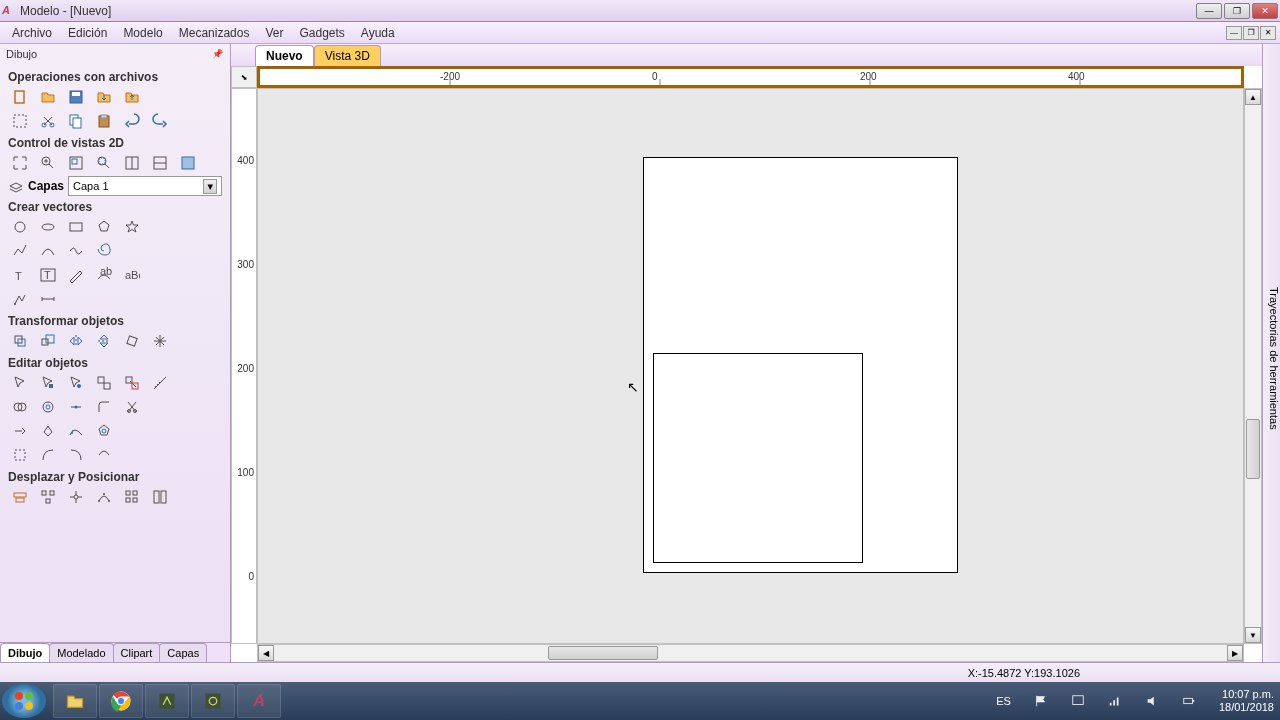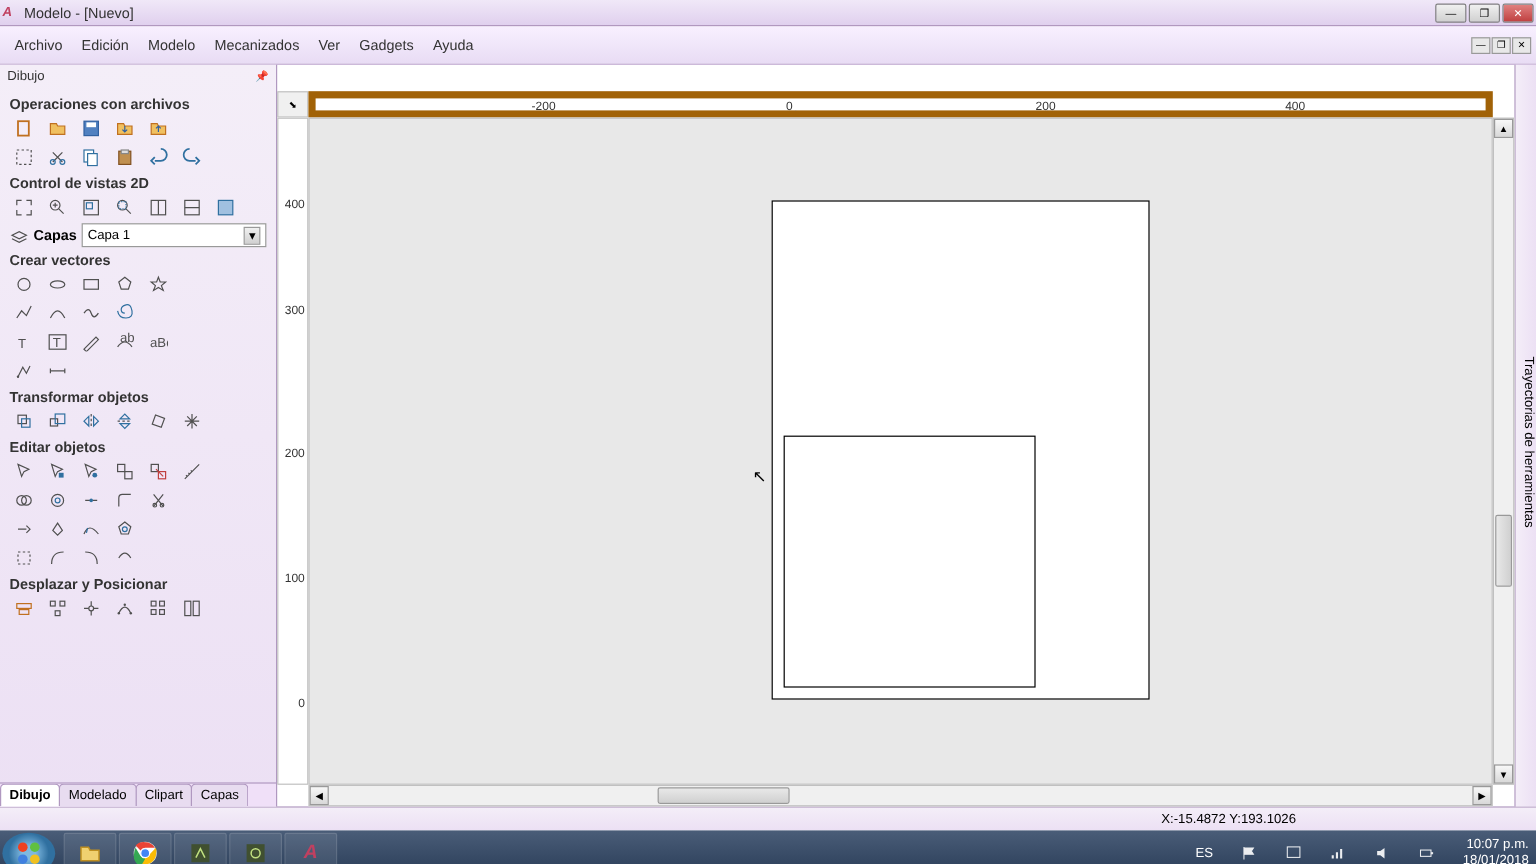--- a/index.html
+++ b/index.html
@@ -3,21 +3,21 @@
 <meta charset="utf-8">
 <style>
 *{box-sizing:border-box;margin:0;padding:0;font-family:"Segoe UI",Tahoma,sans-serif;font-size:11px;user-select:none}
 body{width:1280px;height:720px;overflow:hidden;background:#fff}
 .titlebar{height:22px;background:linear-gradient(to bottom,#f0e8f8,#e0d0ee);display:flex;align-items:center;padding:0 2px;border-bottom:1px solid #a080b0}
 .title-icon{width:14px;height:14px;margin-right:4px;color:#c04060;font-style:italic;font-weight:bold}
 .title-text{flex:1;font-size:12px;color:#333}
 .win-btns{display:flex;gap:2px}
 .win-btn{width:26px;height:16px;border:1px solid #808080;background:linear-gradient(#f0f0f0,#d0d0d0);display:flex;align-items:center;justify-content:center;font-size:9px;border-radius:2px}
 .win-btn.close{background:linear-gradient(#e08080,#c04040);color:#fff}
-.menubar{height:32px;background:linear-gradient(#f8f0ff,#e8dcf4);display:flex;align-items:center;padding:0 4px;border-bottom:1px solid #c0a8d0}
+.menubar{height:22px;background:linear-gradient(#f8f0ff,#e8dcf4);display:flex;align-items:center;padding:0 4px;border-bottom:1px solid #c0a8d0}
 .menu-item{padding:2px 8px;font-size:12px;color:#333}
 .mdi-btns{margin-left:auto;display:flex;gap:1px}
 .mdi-btn{width:16px;height:14px;border:1px solid #999;background:#e8e8e8;font-size:8px;display:flex;align-items:center;justify-content:center}
 .main-area{display:flex;height:618px}
 .sidebar{width:231px;background:linear-gradient(#f4eef8,#ece0f4);border-right:1px solid #b098c0;display:flex;flex-direction:column}
 .panel-title{height:20px;display:flex;align-items:center;padding:0 6px;font-size:12px;color:#333}
 .panel-title .pin{margin-left:auto;font-size:9px}
 .panel-content{flex:1;overflow:auto;padding:2px 8px}
 .section-head{font-weight:bold;color:#333;margin:4px 0 2px;font-size:12px}
 .tool-row{display:flex;gap:4px;margin:2px 0;align-items:center}
@@ -30,21 +30,21 @@
 .side-tabs{display:flex;background:#f0e0f8;border-top:1px solid #b098c0}
 .side-tab{padding:3px 7px;border:1px solid #b098c0;border-bottom:none;background:#fff;border-radius:4px 4px 0 0;margin-right:-1px;font-size:11px}
 .side-tab.active{background:#fff;font-weight:bold}
 .side-tab:not(.active){background:#e8dcf0}
 .work-area{flex:1;display:flex;flex-direction:column;position:relative}
 .view-tabs{height:22px;display:flex;padding-left:24px;background:linear-gradient(#f8f0ff,#e8dcf4);align-items:end}
 .view-tab{padding:3px 10px;border:1px solid #b098c0;border-bottom:none;border-radius:4px 4px 0 0;font-size:12px}
 .view-tab.active{background:#fff;font-weight:bold}
 .view-tab.D3{background:#ffd060}
 .ruler-corner{position:absolute;left:0;top:22px;width:26px;height:22px;background:#f0f0f0;border:1px solid #c0c0c0;font-size:8px;display:flex;align-items:center;justify-content:center}
-.ruler-h{position:absolute;left:26px;right:18px;top:22px;height:22px;background:#fff;border:6px solid #a16207;overflow:hidden}
+.ruler-h{position:absolute;left:26px;right:18px;top:22px;height:22px;background:#fff;border:3px solid #a16207;overflow:hidden}
 .ruler-v{position:absolute;left:0;top:44px;bottom:18px;width:26px;background:#fff;border:1px solid #c0c0c0;overflow:hidden}
 .ruler-tick{position:absolute;font-size:10px;color:#333}
 .canvas-area{position:absolute;left:26px;top:44px;right:18px;bottom:18px;background:#e8e8e8;border:1px solid #c0c0c0;overflow:hidden}
 .sheet{position:absolute;background:#fff;border:1px solid #000;left:385px;top:68px;width:315px;height:416px}
 .drawn-rect{position:absolute;border:1px solid #000;left:395px;top:264px;width:210px;height:210px}
 .cursor{position:absolute;left:369px;top:290px;font-size:14px;pointer-events:none}
 .scroll-v{position:absolute;right:0;top:44px;bottom:18px;width:18px;background:#f0f0f0;border:1px solid #c0c0c0}
 .scroll-v .btn{height:16px;background:linear-gradient(#f8f8f8,#d8d8d8);border:1px solid #999;font-size:8px;display:flex;align-items:center;justify-content:center}
 .scroll-v .thumb{position:absolute;left:1px;right:1px;height:60px;top:330px;background:linear-gradient(to right,#e8e8e8,#d0d0d0);border:1px solid #999;border-radius:2px}
 .scroll-h{position:absolute;left:26px;right:18px;bottom:0;height:18px;background:#f0f0f0;border:1px solid #c0c0c0}
@@ -515,39 +515,43 @@
     </div>
     <div class="side-tabs">
       <div class="side-tab active">Dibujo</div>
       <div class="side-tab">Modelado</div>
       <div class="side-tab">Clipart</div>
       <div class="side-tab">Capas</div>
     </div>
   </div>
 
   <div class="work-area">
+    <div class="view-tabs">
+      <div class="view-tab active">Nuevo</div>
+      <div class="view-tab D3">Vista 3D</div>
+    </div>
     <div class="ruler-corner">⬊</div>
     <div class="ruler-h">
       <div class="ruler-tick" style="left:180px;top:2px">-200</div>
       <div class="ruler-tick" style="left:392px;top:2px">0</div>
       <div class="ruler-tick" style="left:600px;top:2px">200</div>
       <div class="ruler-tick" style="left:808px;top:2px">400</div>
       <svg width="100%" height="22" style="position:absolute;top:0;left:0">
           <g stroke="#888">
         <line x1="0" y1="21" x2="1000" y2="21"></line>
         <line x1="190" y1="10" x2="190" y2="22"></line>
             <line x1="400" y1="10" x2="400" y2="22"></line>
             <line x1="610" y1="10" x2="610" y2="22"></line>
             <line x1="820" y1="10" x2="820" y2="22"></line>
       </g>
         </svg>
     </div>
     <div class="ruler-v">
       <div class="ruler-tick" style="right:2px;top:66px">400</div>
-      <div class="ruler-tick" style="right:2px;top:155px">300</div>
+      <div class="ruler-tick" style="right:2px;top:170px">300</div>
       <div class="ruler-tick" style="right:2px;top:274px">200</div>
       <div class="ruler-tick" style="right:2px;top:378px">100</div>
       <div class="ruler-tick" style="right:2px;top:482px">0</div>
     </div>
     <div class="canvas-area">
       <div class="sheet"></div>
       <div class="drawn-rect"></div>
       <div class="cursor">↖</div>
     </div>
     <div class="scroll-v">

